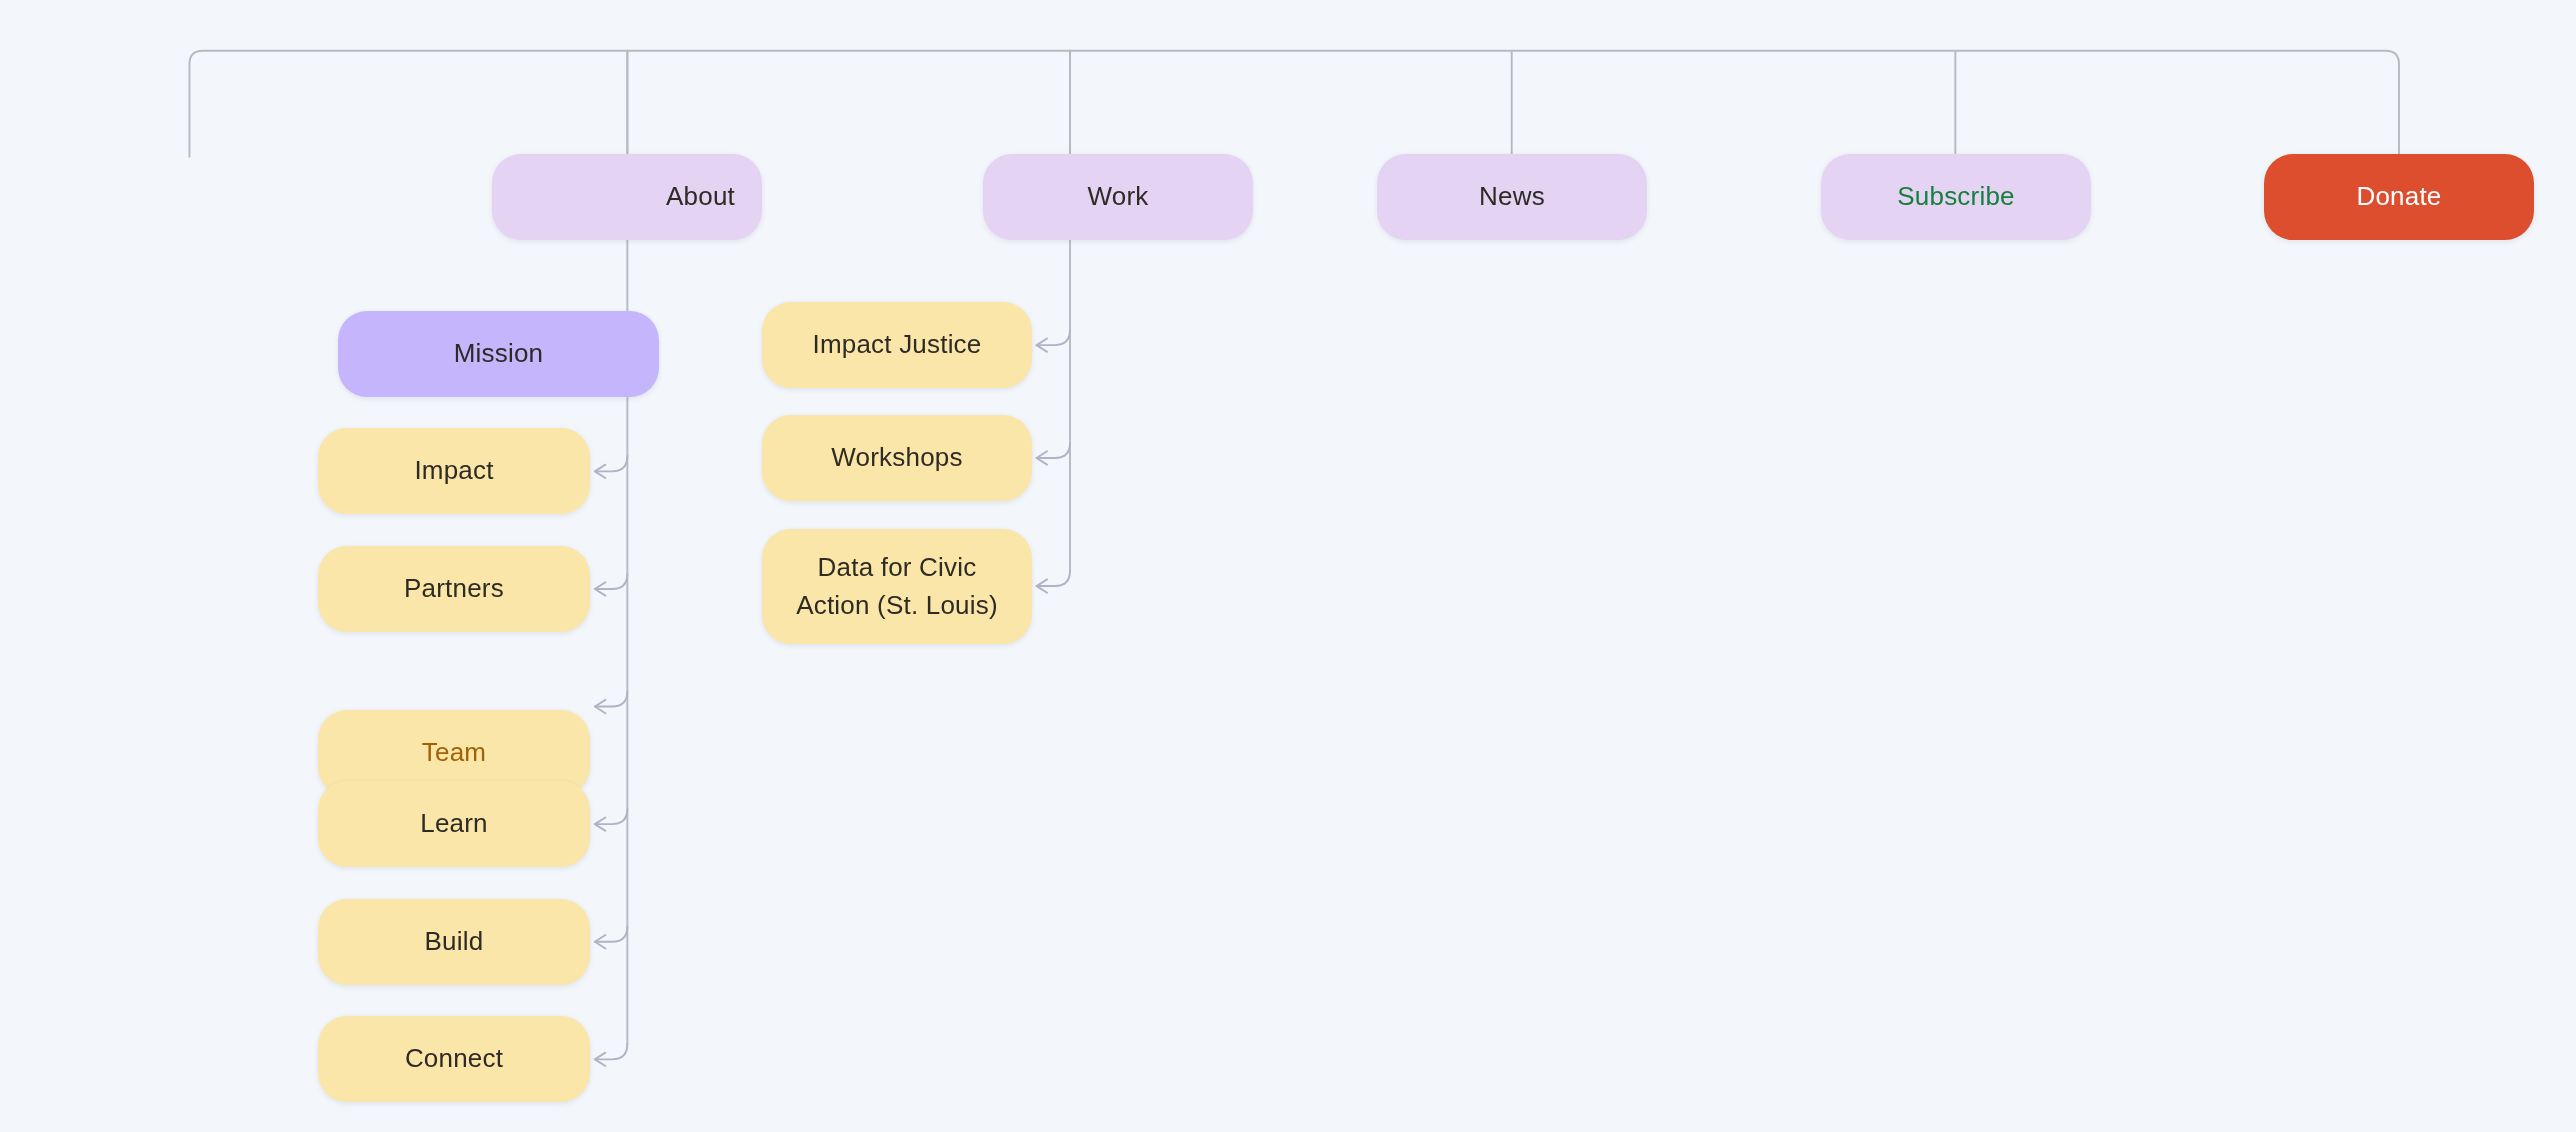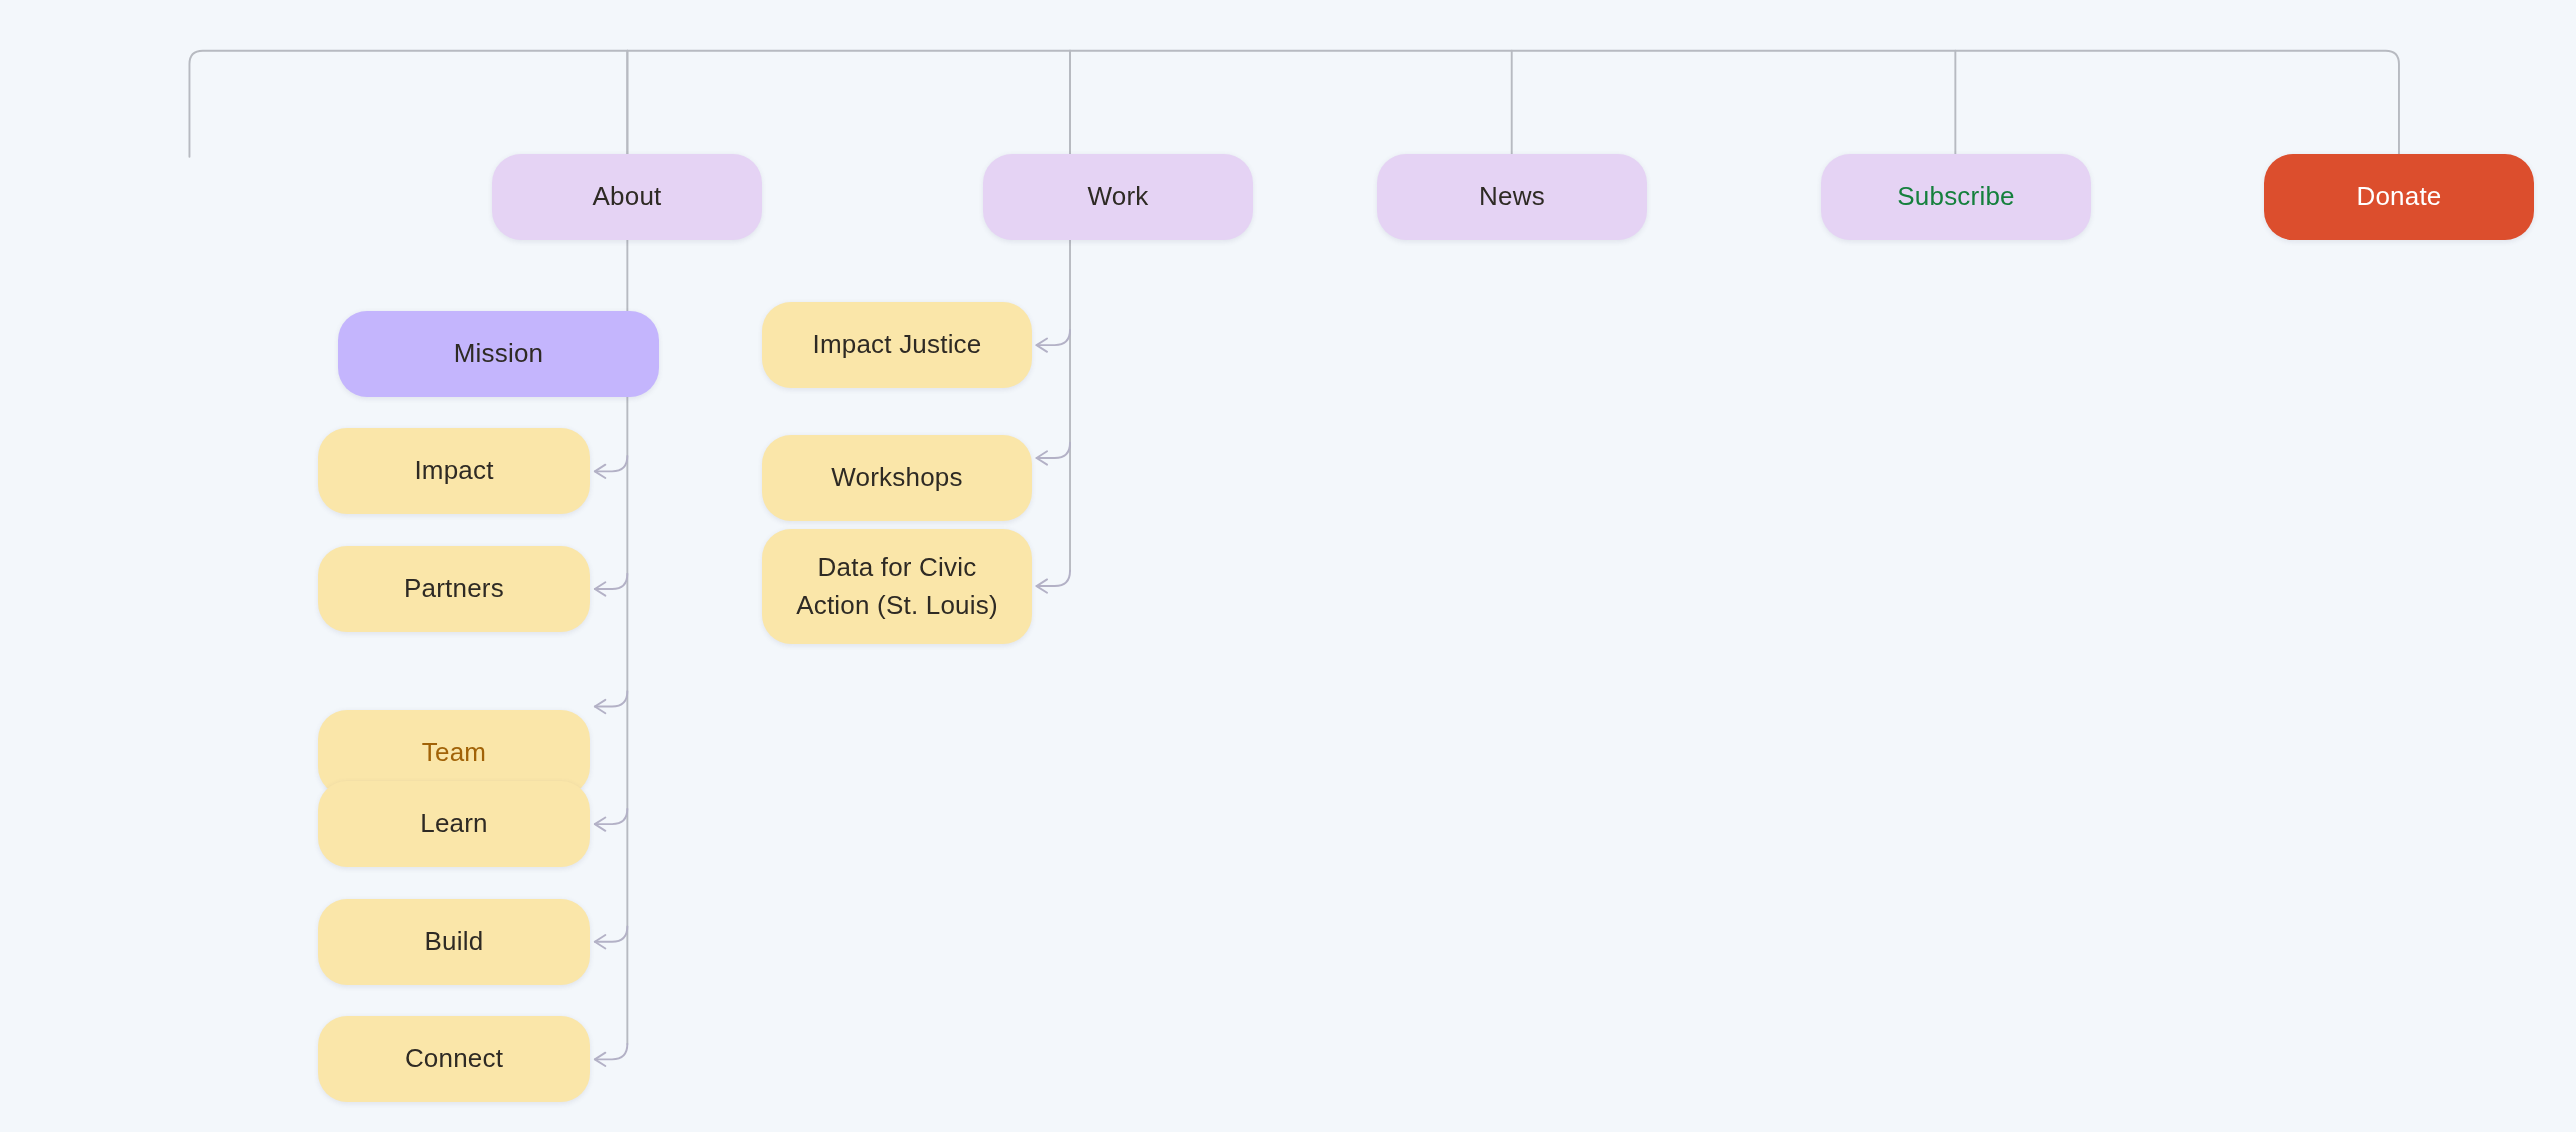--- a/index.html
+++ b/index.html
@@ -46,21 +46,21 @@
       <path d="M 633 1101 L 622 1108 L 633 1115" class="edge" stroke="#b3b1c6"></path>
       <path d="M 1119 53 L 1119 597" class="edge" stroke="#b7bac1"></path>
       <path d="M 1119 597 Q 1119 613 1103 613 L 1084 613" class="edge" stroke="#b3b1c6"></path>
       <path d="M 1119 345 Q 1119 361 1103 361 L 1084 361" class="edge" stroke="#b3b1c6"></path>
       <path d="M 1095 354 L 1084 361 L 1095 368" class="edge" stroke="#b3b1c6"></path>
       <path d="M 1119 463 Q 1119 479 1103 479 L 1084 479" class="edge" stroke="#b3b1c6"></path>
       <path d="M 1095 472 L 1084 479 L 1095 486" class="edge" stroke="#b3b1c6"></path>
       <path d="M 1095 606 L 1084 613 L 1095 620" class="edge" stroke="#b3b1c6"></path>
     </svg>
   <div id="nodes">
-      <div class="pill" style="left: 492px; top: 154px; width: 270px; height: 86px; background: rgb(229, 211, 244); color: rgb(46, 42, 36);">
+      <div class="pill" style="left: 492px; top: 154px; width: 270px; height: 86px; background: rgb(229, 211, 244); color: rgb(46, 42, 36); justify-content: flex-end;">
         <span>About</span>
       </div>
       <div class="pill" style="left: 935px; top: 154px; width: 270px; height: 86px; background: rgb(229, 211, 244); color: rgb(46, 42, 36); margin-left: 48px;">
         <span>Work</span>
       </div>
       <div class="pill" style="left: 1377px; top: 154px; width: 270px; height: 86px; background: rgb(229, 211, 244); color: rgb(46, 42, 36);">
         <span>News</span>
       </div>
       <div class="pill" style="left: 1821px; top: 154px; width: 270px; height: 86px; background: rgb(229, 211, 244); color: #15803d;">
         <span>Subscribe</span>
@@ -85,21 +85,21 @@
       </div>
       <div class="pill" style="left: 318px; top: 899px; width: 272px; height: 86px; background: rgb(250, 230, 169); color: rgb(46, 42, 36);">
         <span>Build</span>
       </div>
       <div class="pill" style="left: 318px; top: 1016px; width: 272px; height: 86px; background: rgb(250, 230, 169); color: rgb(46, 42, 36);">
         <span>Connect</span>
       </div>
       <div class="pill" style="left: 762px; top: 302px; width: 270px; height: 86px; background: rgb(250, 230, 169); color: rgb(46, 42, 36);">
         <span>Impact Justice</span>
       </div>
-      <div class="pill" style="left: 762px; top: 415px; width: 270px; height: 86px; background: rgb(250, 230, 169); color: rgb(46, 42, 36); margin-top: 20px;">
+      <div class="pill" style="left: 762px; top: 415px; width: 270px; height: 86px; background: rgb(250, 230, 169); color: rgb(46, 42, 36);">
         <span>Workshops</span>
       </div>
       <div class="pill" style="left: 762px; top: 529px; width: 270px; height: 115px; background: rgb(250, 230, 169); color: rgb(46, 42, 36);">
         <span>Data for Civic Action (St. Louis)</span>
       </div>
     </div>
 </div>
 
 
 </body></html>

